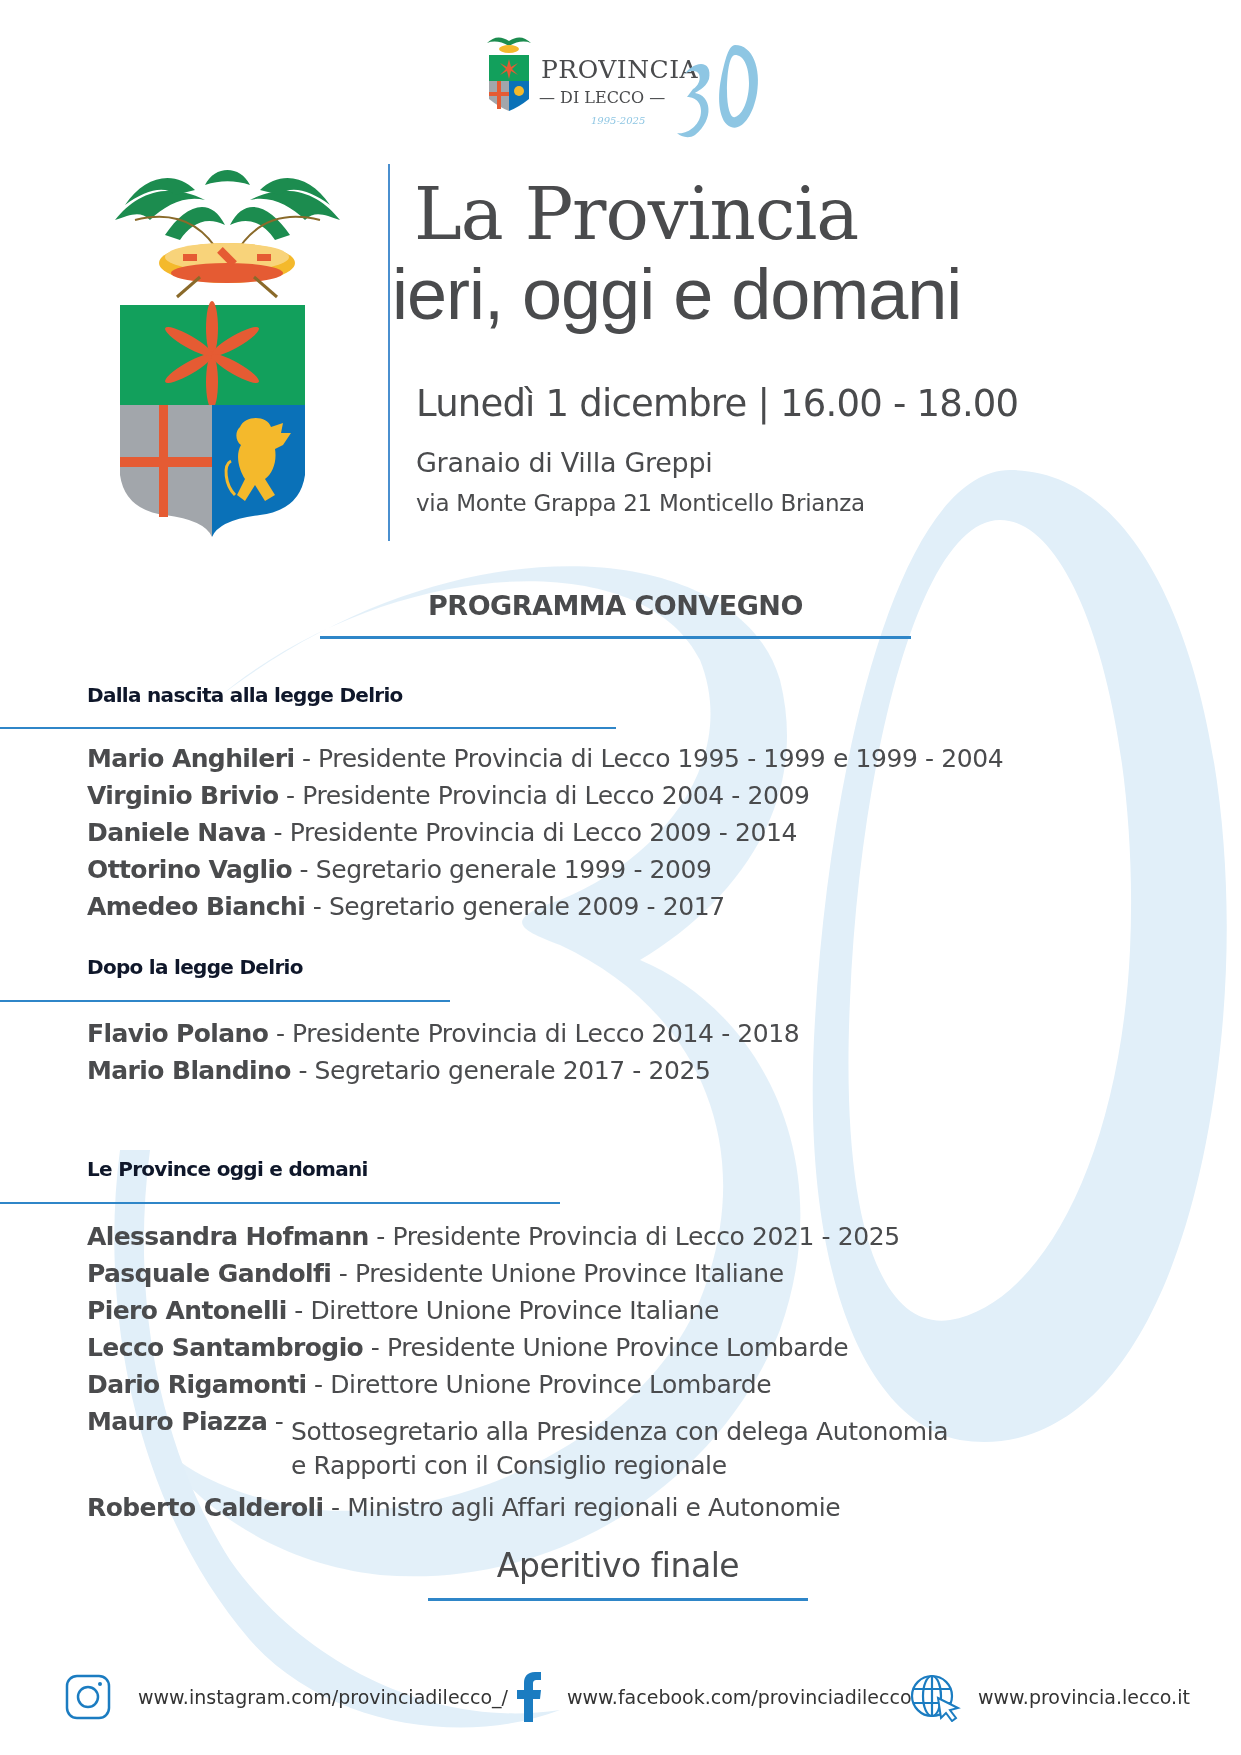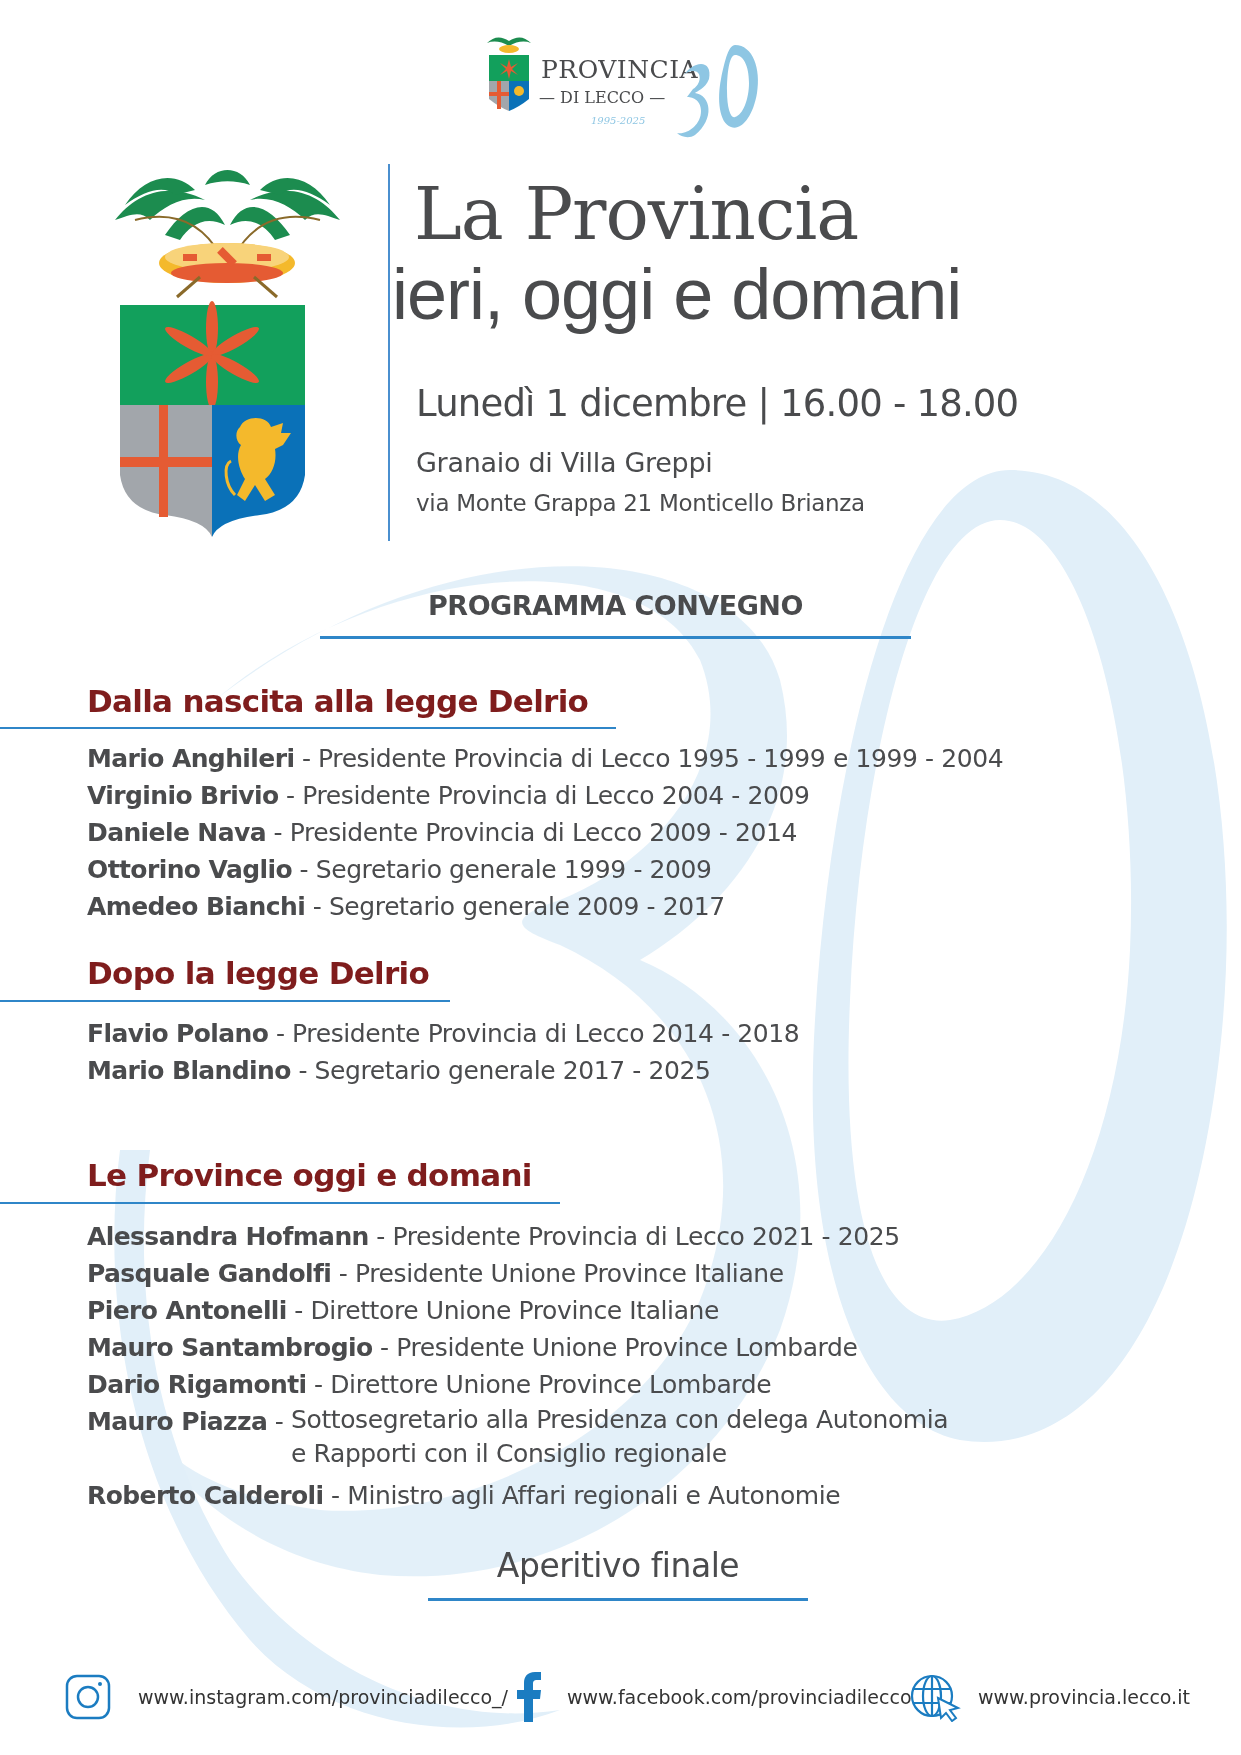--- a/index.html
+++ b/index.html
@@ -38,29 +38,29 @@
   #date { left: 416px; top: 382px; font-size: 37px; color: #4a4b4d; white-space: nowrap; letter-spacing: -0.8px; }
   #venue { left: 416px; top: 447px; font-size: 27px; color: #4a4b4d; white-space: nowrap; letter-spacing: -0.3px;}
   #address { left: 416px; top: 490px; font-size: 23px; color: #4a4b4d; white-space: nowrap; letter-spacing: -0.3px;}
 
   
   #prog-title { left: 320px; width: 591px; top: 590px; text-align: center; font-weight: bold;
      font-size: 27px; color: #4a4b4d; letter-spacing: -0.5px; }
   .rule { position: absolute; height: 3px; background: #2f86c8; }
   #prog-rule { left: 320px; top: 636px; width: 591px; }
 
-  .sect-title { position: absolute; left: 87px; font-weight: bold; font-size: 31px;
-      color: #7f1d1d; letter-spacing: -0.7px; white-space: nowrap; }
+  .sect-title { position: absolute; left: 87px; font-weight: bold; font-size: 20px;
+      color: #0f172a; letter-spacing: -0.7px; white-space: nowrap; }
   .sect-rule { position: absolute; left: 0; height: 2px; background: #2f86c8; }
 
   .rows { position: absolute; left: 87px; }
   .row { height: 37px; font-size: 25px; line-height: 37px; white-space: nowrap; color: #4a4b4d; letter-spacing: -0.4px;}
   .row .nm { font-weight: bold; letter-spacing: -0.6px; }
   .row.two { height: auto; display: flex; }
-  .row.two .rolewrap { line-height: 34px; }
+  .row.two .rolewrap { line-height: 34px; margin-top: 12px; }
   .row.two .rolewrap span { display: block; }
 
   #aperitivo { left: 428px; width: 380px; top: 1546px; text-align: center; font-size: 33px; color: #4a4b4d; letter-spacing: -0.5px;}
   #aperitivo-rule { left: 428px; top: 1598px; width: 380px; }
 
   
   .foot { position: absolute; top: 1672px; height: 50px; display: flex; align-items: center; }
   .foot .txt { font-size: 19px; color: #333333; white-space: nowrap; }
   .foot svg { flex: none; }
 </style>
@@ -180,21 +180,21 @@
   <div class="row"><span class="nm">Flavio Polano</span><span> - Presidente Provincia di Lecco 2014 - 2018</span></div>
   <div class="row"><span class="nm">Mario Blandino</span><span> - Segretario generale 2017 - 2025</span></div>
 </div>
 
 <div class="sect-title layer" style="top:1157px;">Le Province oggi e domani</div>
 <div class="sect-rule layer" style="top:1202px; width:560px;"></div>
 <div class="rows layer" style="top:1218px;">
   <div class="row"><span class="nm">Alessandra Hofmann</span><span> - Presidente Provincia di Lecco 2021 - 2025</span></div>
   <div class="row"><span class="nm">Pasquale Gandolfi</span><span> - Presidente Unione Province Italiane</span></div>
   <div class="row"><span class="nm">Piero Antonelli</span><span> - Direttore Unione Province Italiane</span></div>
-  <div class="row"><span class="nm">Mauro Santambrogio</span><span> - Presidente Unione Province Lombarde</span></div>
+  <div class="row"><span class="nm">Lecco Santambrogio</span><span> - Presidente Unione Province Lombarde</span></div>
   <div class="row"><span class="nm">Dario Rigamonti</span><span> - Direttore Unione Province Lombarde</span></div>
   <div class="row two" style="margin-bottom:6px;">
     <span class="nm">Mauro Piazza</span>
       <span style="white-space:pre;"> - </span>
     <span class="rolewrap">
         <span>Sottosegretario alla Presidenza con delega Autonomia</span>
         <span>e Rapporti con il Consiglio regionale</span>
       </span>
   </div>
   <div class="row"><span class="nm">Roberto Calderoli</span><span> - Ministro agli Affari regionali e Autonomie</span></div>

